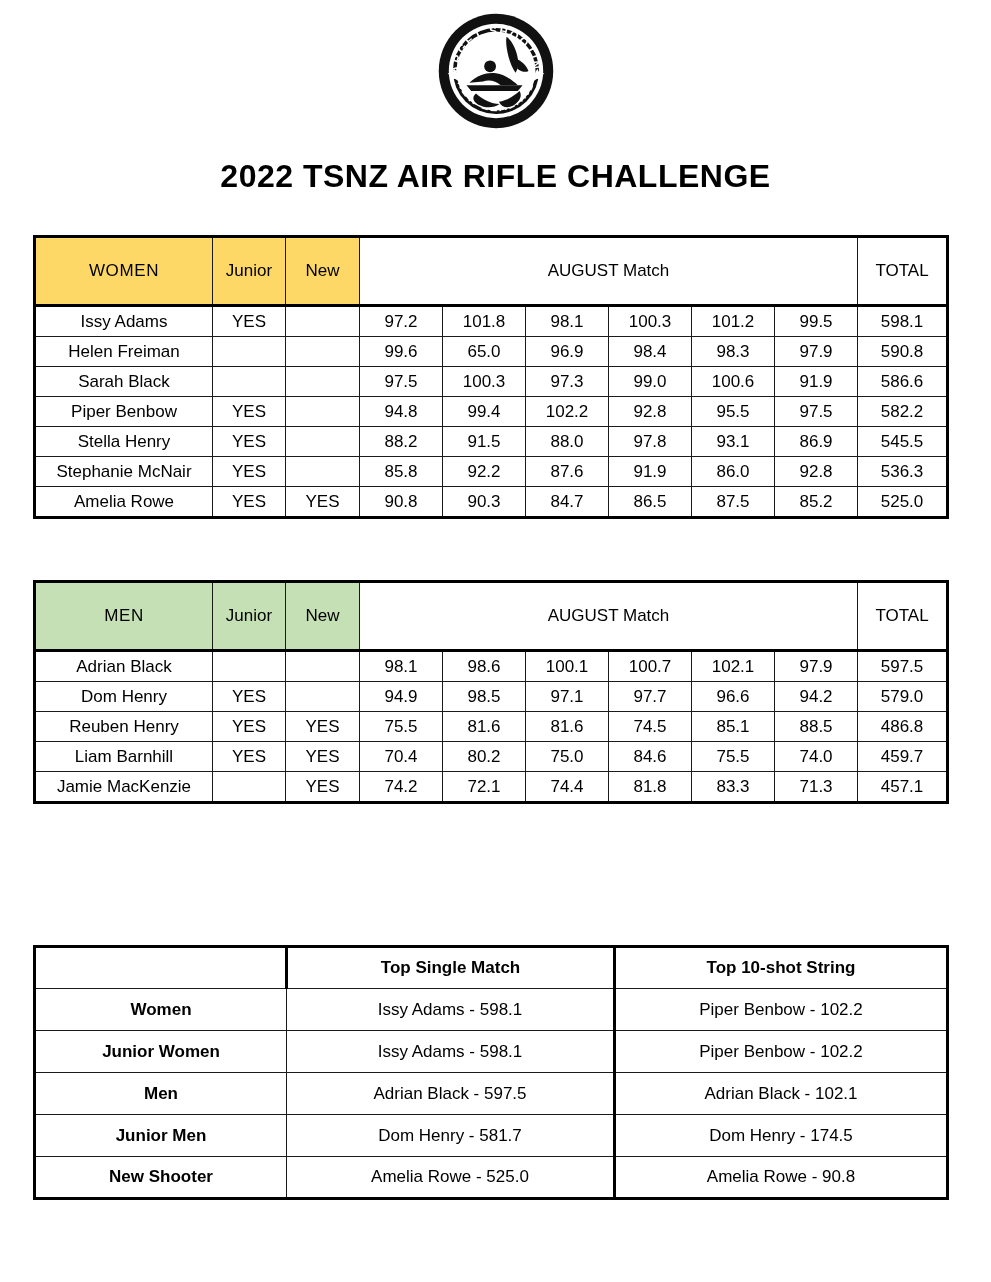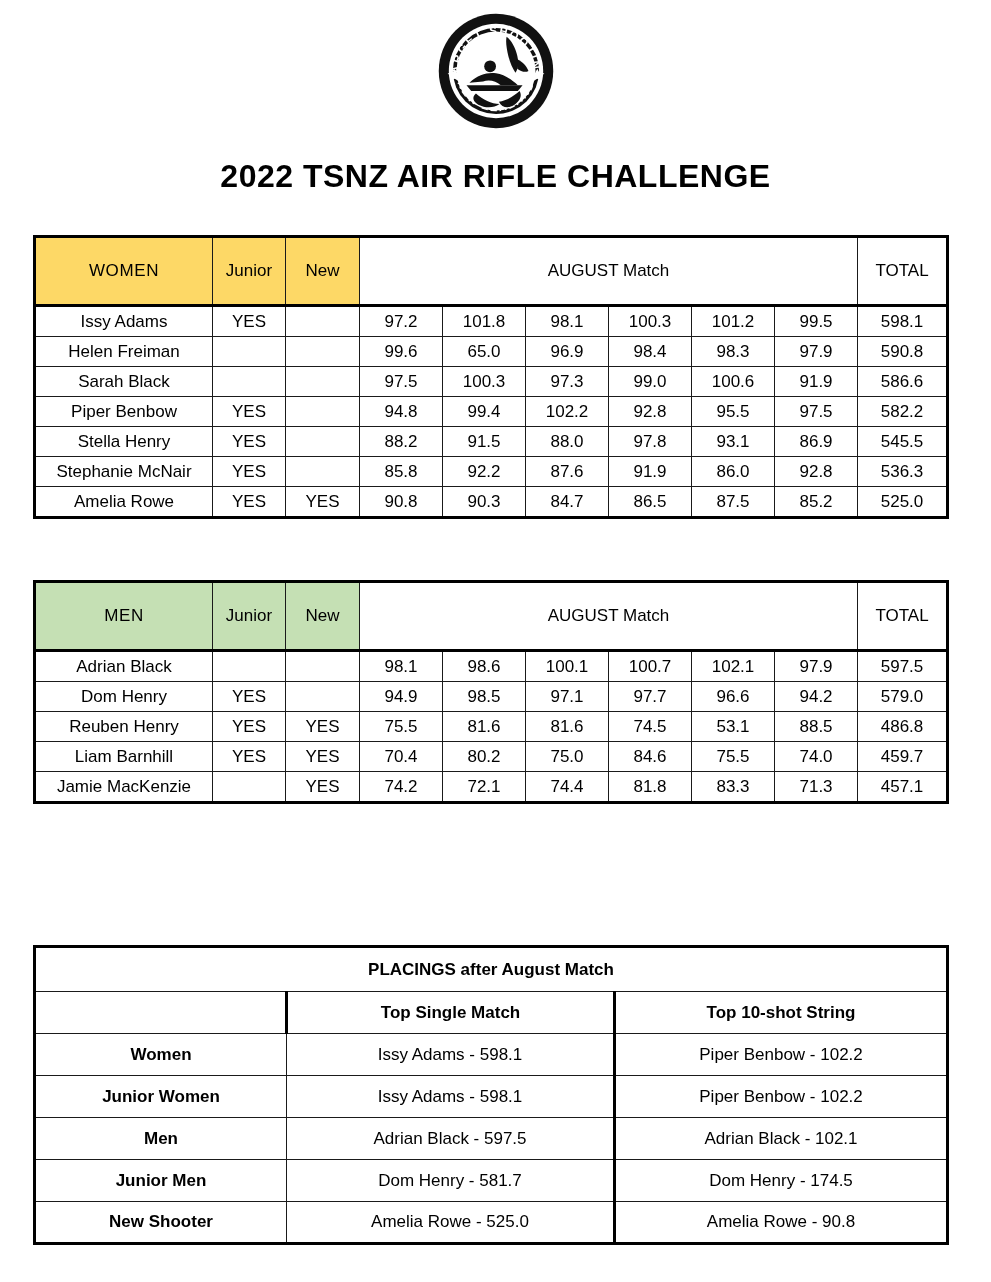--- a/index.html
+++ b/index.html
@@ -340,21 +340,21 @@
         <td class="total-cell">579.0</td>
       </tr>
       <tr>
         <td class="name-cell">Reuben Henry</td>
         <td>YES</td>
         <td>YES</td>
         <td class="score-cell first-score">75.5</td>
         <td class="score-cell">81.6</td>
         <td class="score-cell">81.6</td>
         <td class="score-cell">74.5</td>
-        <td class="score-cell">53.1</td>
+        <td class="score-cell">85.1</td>
         <td class="score-cell">88.5</td>
         <td class="total-cell">486.8</td>
       </tr>
       <tr>
         <td class="name-cell">Liam Barnhill</td>
         <td>YES</td>
         <td>YES</td>
         <td class="score-cell first-score">70.4</td>
         <td class="score-cell">80.2</td>
         <td class="score-cell">75.0</td>
@@ -381,23 +381,20 @@
 
 <div class="tbl-wrap" style="top:945px;">
   <table class="placings">
     <colgroup>
       <col style="width:252px">
         <col style="width:328px">
         <col style="width:333px">
     </colgroup>
     <tbody>
       <tr>
-        <td class="pl-title" colspan="3">PLACINGS after August Match</td>
-      </tr>
-      <tr>
         <td class="pl-colhdr" style="border-right:3px solid #000000;"></td>
         <td class="pl-colhdr">Top  Single  Match</td>
         <td class="pl-colhdr sep" style="border-left:3px solid #000000;">Top 10-shot String</td>
       </tr>
 
       <tr>
         <td class="pl-rowlabel">Women</td>
         <td class="pl-val">Issy Adams - 598.1</td>
         <td class="pl-val sep">Piper Benbow - 102.2</td>
       </tr>

